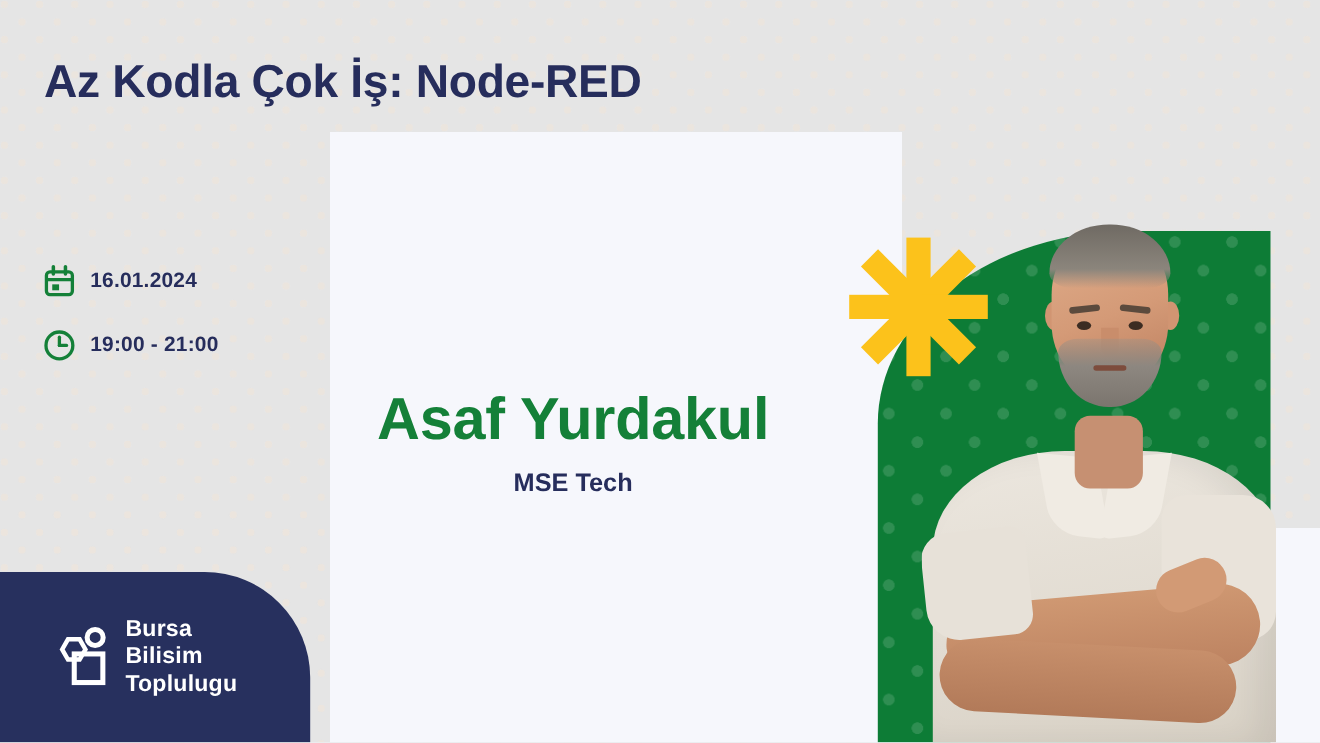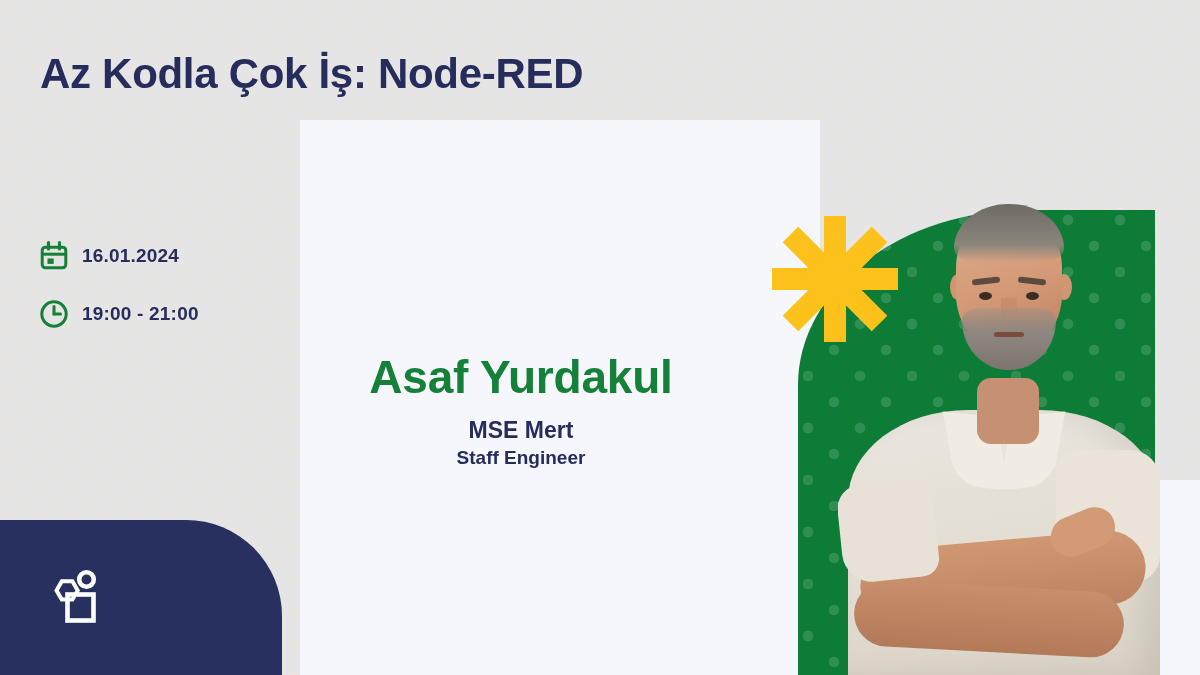--- a/index.html
+++ b/index.html
@@ -218,21 +218,21 @@
   }
 
   
   .speaker-block {
     position:absolute;
     left:296px; top:352px;
     width:450px;
     text-align:center;
   }
   .speaker-name {
-    font-size:46px;
+    font-size:54px;
     font-weight:bold;
     color:#148038;
     letter-spacing:-.2px;
     line-height:1.1;
   }
   .speaker-company {
     margin-top:14px;
     font-size:23px;
     font-weight:bold;
     color:#262d5c;
@@ -333,27 +333,31 @@
         </svg>
       </div>
       <div class="detail-text">19:00 -  21:00</div>
     </div>
 
 
   </div>
 
   <div class="speaker-block">
     <div class="speaker-name">Asaf Yurdakul</div>
-    <div class="speaker-company">MSE Mert</div>
-    <div class="speaker-role">Staff Engineer</div>
+    <div class="speaker-company">MSE Tech</div>
   </div>
 
   <div class="logo-badge">
     <div class="logo-mark">
       <svg width="54" height="62" viewBox="0 0 54 62">
         <path d="M13.8 14.2 L24.4 14.2 L29.7 23.4 L24.4 32.6 L13.8 32.6 L8.5 23.4 Z" fill="none" stroke="#ffffff" stroke-width="4"></path>
         <circle cx="38.5" cy="12.5" r="7.3" fill="none" stroke="#ffffff" stroke-width="4.6"></circle>
         <rect x="19.5" y="27.5" width="26" height="26" fill="none" stroke="#ffffff" stroke-width="4.6"></rect>
       </svg>
     </div>
+    <div class="logo-text">
+      <div>Bursa</div>
+      <div>Bilisim</div>
+      <div>Toplulugu</div>
+    </div>
   </div>
 
 </div>
 
 </body></html>

